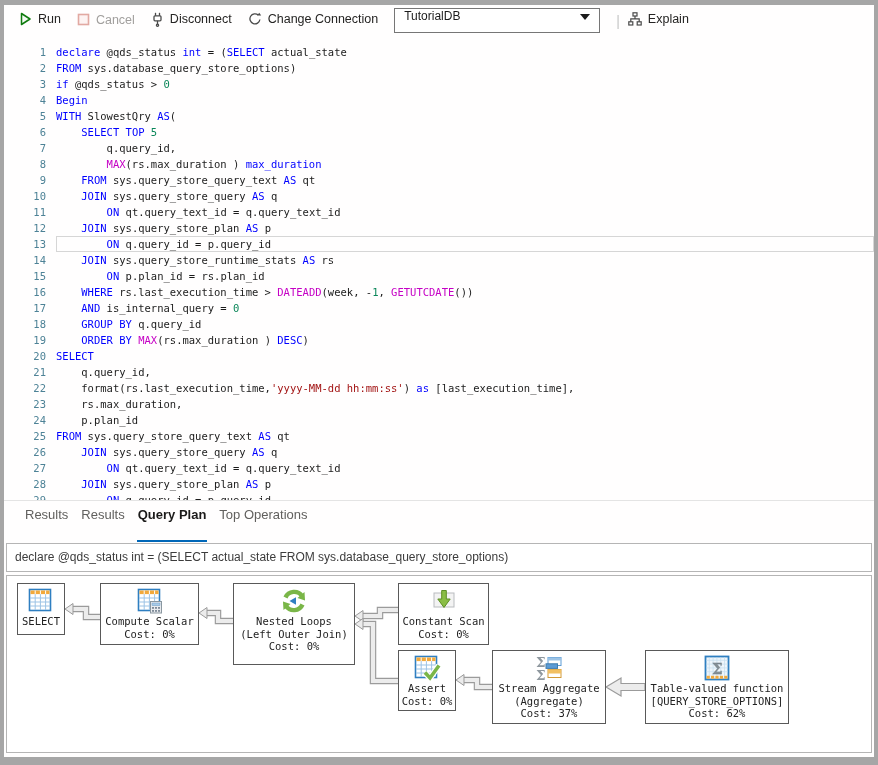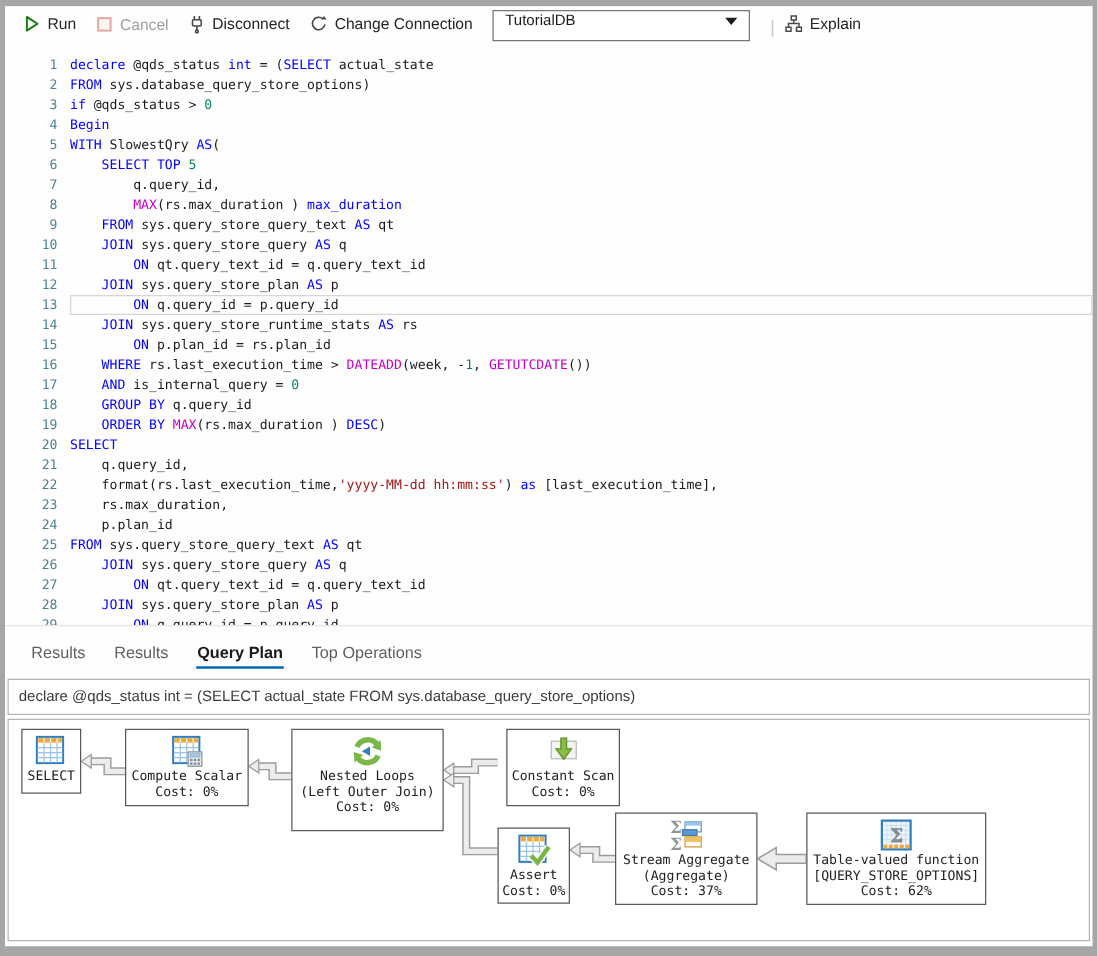--- a/index.html
+++ b/index.html
@@ -21,21 +21,21 @@
   .code-line{display:flex;height:16px;white-space:pre;}
   .ln{width:42px;flex:none;text-align:right;color:#4d8296;}
   .code{margin-left:10px;flex:1;color:#1b1b1b;}
   .code-line.current .code{box-shadow:inset 0 0 0 1px #d6d6d6;}
   .tk-kw{color:#0000ff;}
   .tk-fn{color:#c500c5;}
   .tk-str{color:#a31515;}
   .tk-num{color:#098658;}
   
   .results{flex:1;display:flex;flex-direction:column;border-top:1px solid #e4e4e4;min-height:0;}
-  .tabs{height:41px;flex:none;display:flex;align-items:center;padding-left:20px;gap:21px;}
+  .tabs{height:41px;flex:none;display:flex;padding-left:20px;gap:11px;}
   .tab{font-size:13px;color:#61605e;padding:6px 1px 4px;border-bottom:2.5px solid transparent;}
   .tab.active{color:#1b1a19;font-weight:700;border-bottom-color:#0067b8;}
   .query-box{flex:none;margin:1px 2px 0;border:1px solid #b5b5b5;padding:5px 8px 6px;
     font-size:12px;line-height:16px;color:#3c3c3c;background:#fff;}
   .plan-box{flex:1;margin:3px 2px 4px;border:1px solid #b5b5b5;position:relative;
     background:#fff;overflow:hidden;}
   .plan-node{position:absolute;box-sizing:border-box;border:1px solid #595959;background:#fff;
     display:flex;flex-direction:column;align-items:center;padding-top:2px;
     font-family:"DejaVu Sans Mono",monospace;font-size:10.5px;line-height:12.5px;color:#222;}
   .node-icon{height:29px;flex:none;display:flex;align-items:center;}
@@ -224,32 +224,32 @@
               <polygon points="24.5,5 25,13.5 17.5,11" fill="#7ab648"></polygon>
               <path d="M22.5 17.5 A9.5 9.5 0 0 1 6 19" fill="none" stroke="#7ab648" stroke-width="4.4"></path>
               <polygon points="3.5,23 3,14.5 10.5,17" fill="#7ab648"></polygon>
               <polygon points="9.5,14 16,10.2 16,17.8" fill="#2f7fc1"></polygon>
             </svg>
           </div>
           <div class="node-label">Nested Loops</div>
           <div class="node-label">(Left Outer Join)</div>
           <div class="node-label">Cost: 0%</div>
         </div>
-        <div class="plan-node" style="left: 391px; top: 7px; width: 91px; height: 62px; margin-left: 7px;">
+        <div class="plan-node" style="left: 391px; top: 7px; width: 91px; height: 62px;">
           <div class="node-icon">
             <svg width="28" height="28" viewBox="0 0 28 28">
               <rect x="4" y="6" width="9.6" height="14" fill="#f3f3f3" stroke="#b9bcbf"></rect>
               <rect x="14.4" y="6" width="9.6" height="14" fill="#f3f3f3" stroke="#b9bcbf"></rect>
               <polygon points="11.7,3.5 16.3,3.5 16.3,12 20.2,12 14,20.5 7.8,12 11.7,12" fill="#8abd45" stroke="#5d8f23" stroke-width="1"></polygon>
             </svg>
           </div>
           <div class="node-label">Constant Scan</div>
           <div class="node-label">Cost: 0%</div>
         </div>
-        <div class="plan-node" style="left: 391px; top: 86px; width: 58px; height: 61px;">
+        <div class="plan-node" style="left: 391px; top: 74px; width: 58px; height: 61px;">
           <div class="node-icon">
             <svg width="28" height="28" viewBox="0 0 28 28">
               <rect x="2.5" y="2.5" width="21" height="21" fill="#fff" stroke="#2f7fc1" stroke-width="1.6"></rect>
               <rect x="3.5" y="3.5" width="19" height="3.6" fill="#f2a93b"></rect>
               <g stroke="#9cc3e5" stroke-width="1">
                 <line x1="8.2" y1="7.2" x2="8.2" y2="23"></line>
                 <line x1="13.4" y1="7.2" x2="13.4" y2="23"></line>
                 <line x1="18.6" y1="7.2" x2="18.6" y2="23"></line>
                 <line x1="3" y1="11" x2="23" y2="11"></line>
                 <line x1="3" y1="15" x2="23" y2="15"></line>

